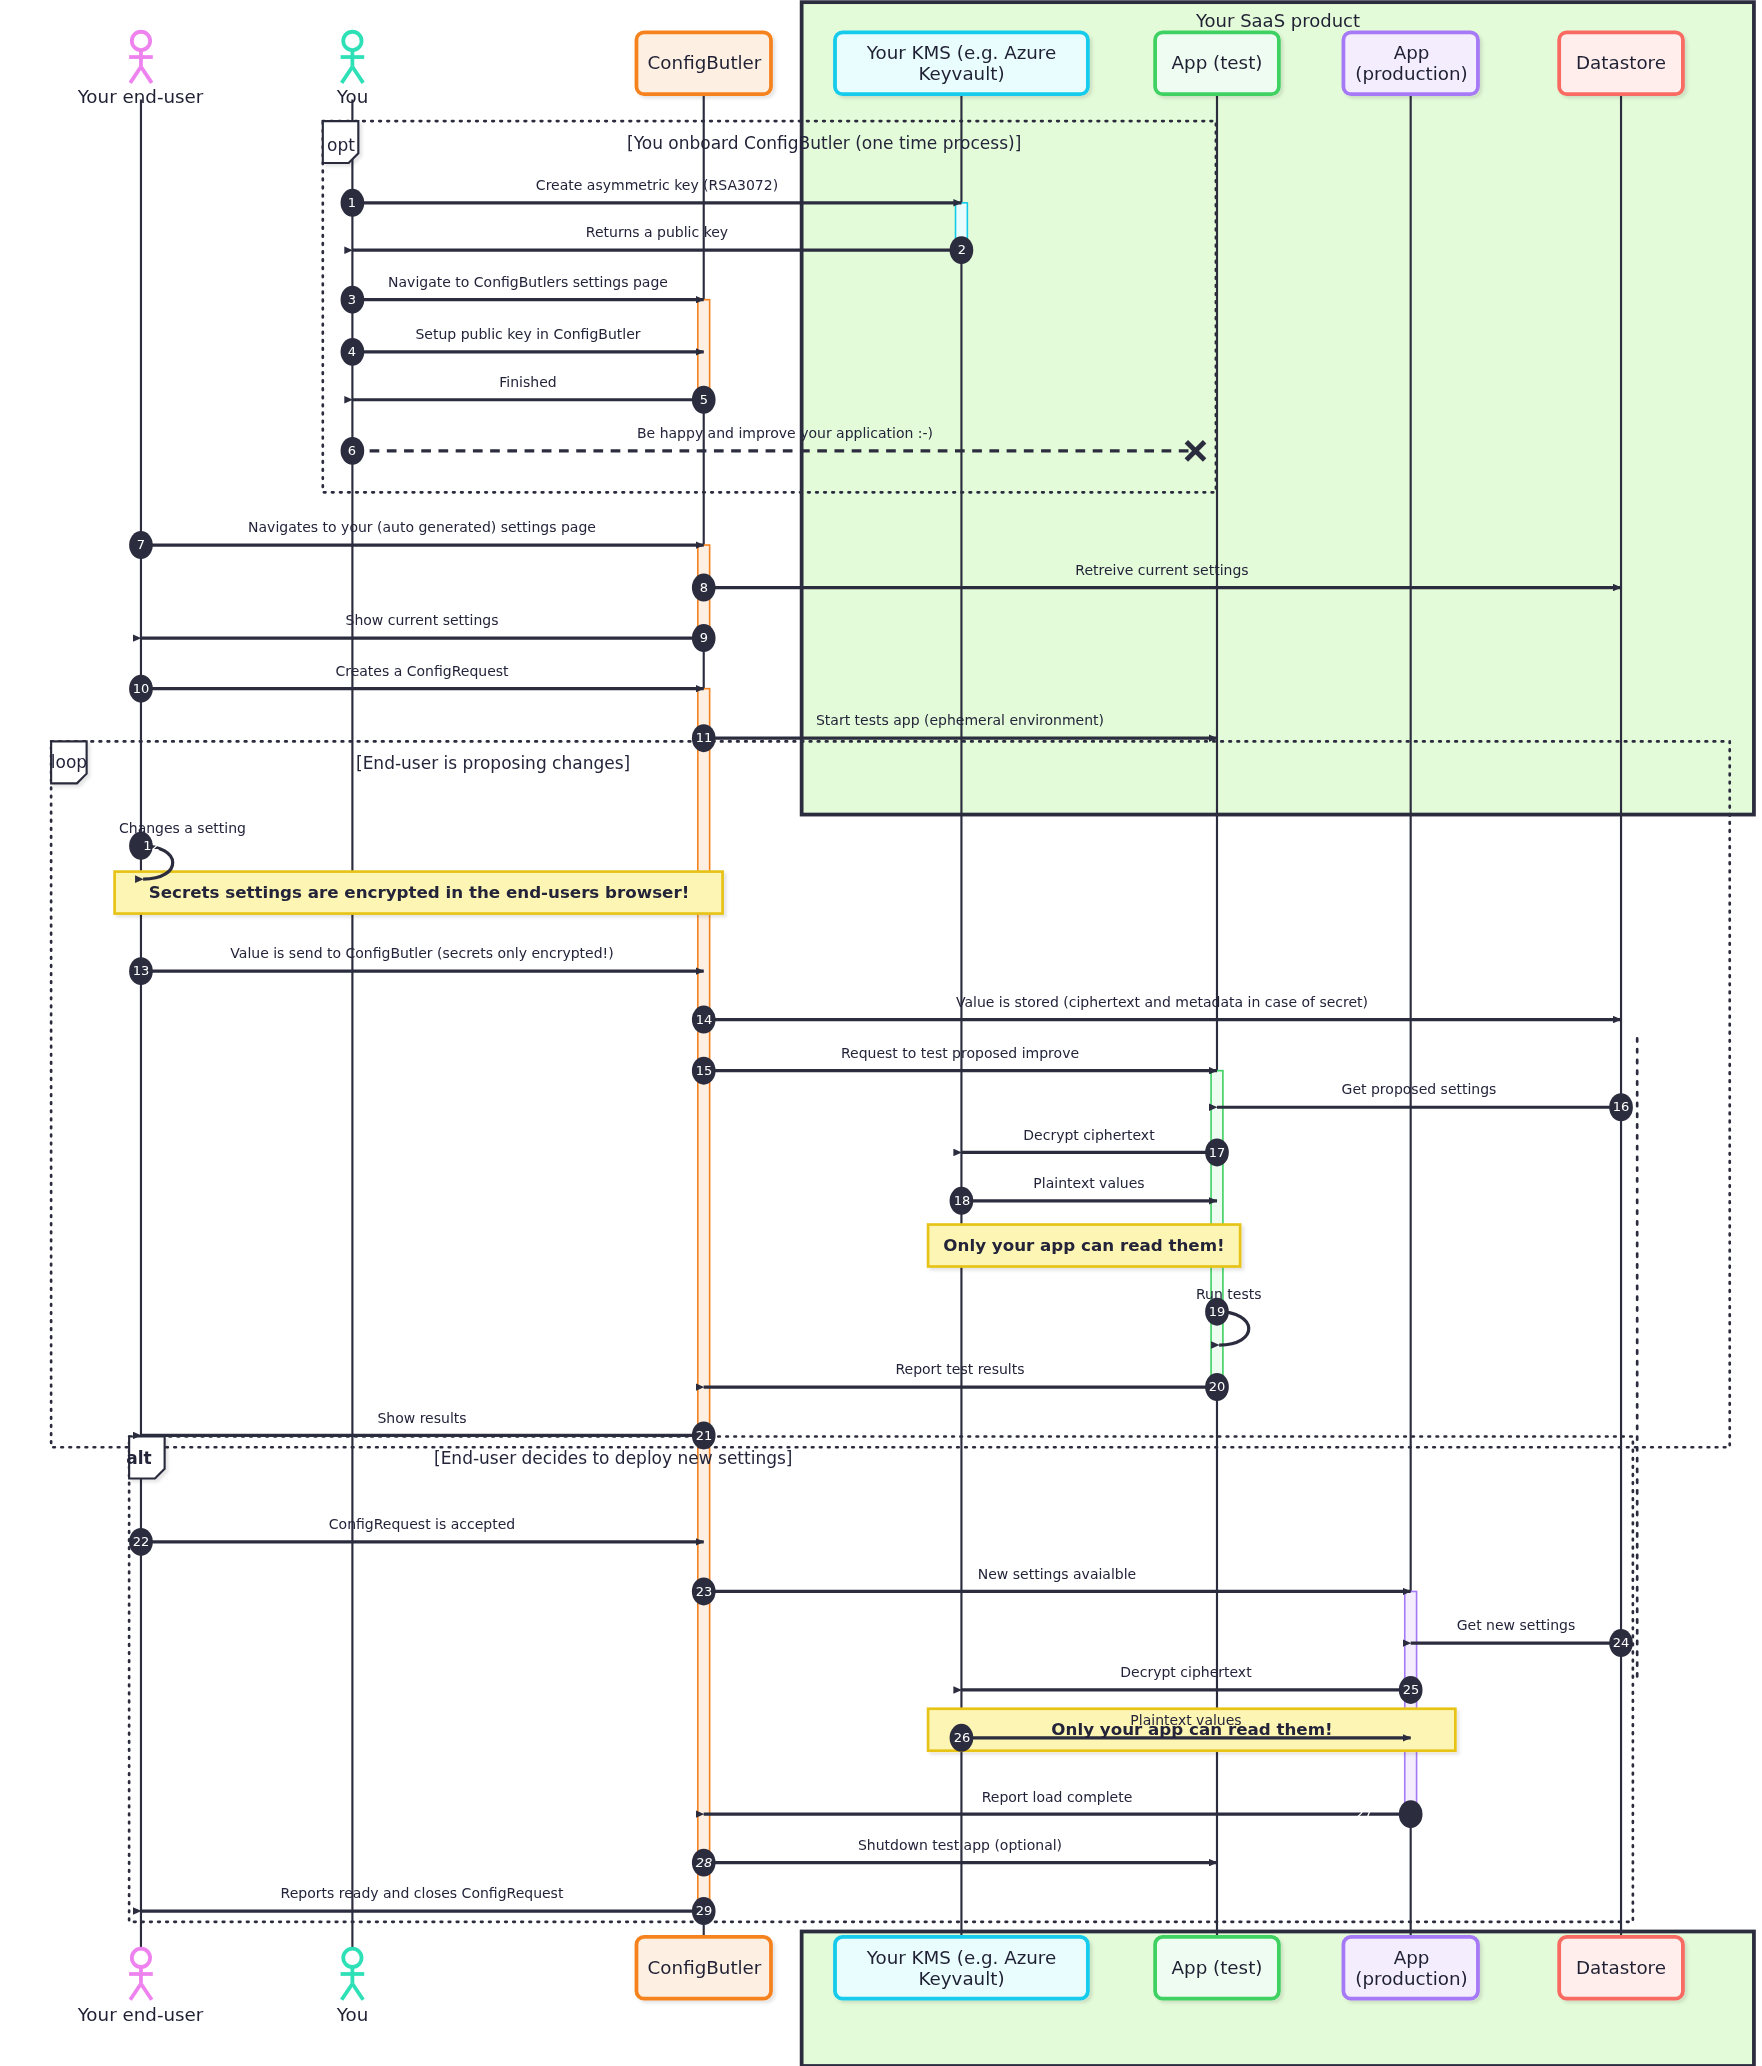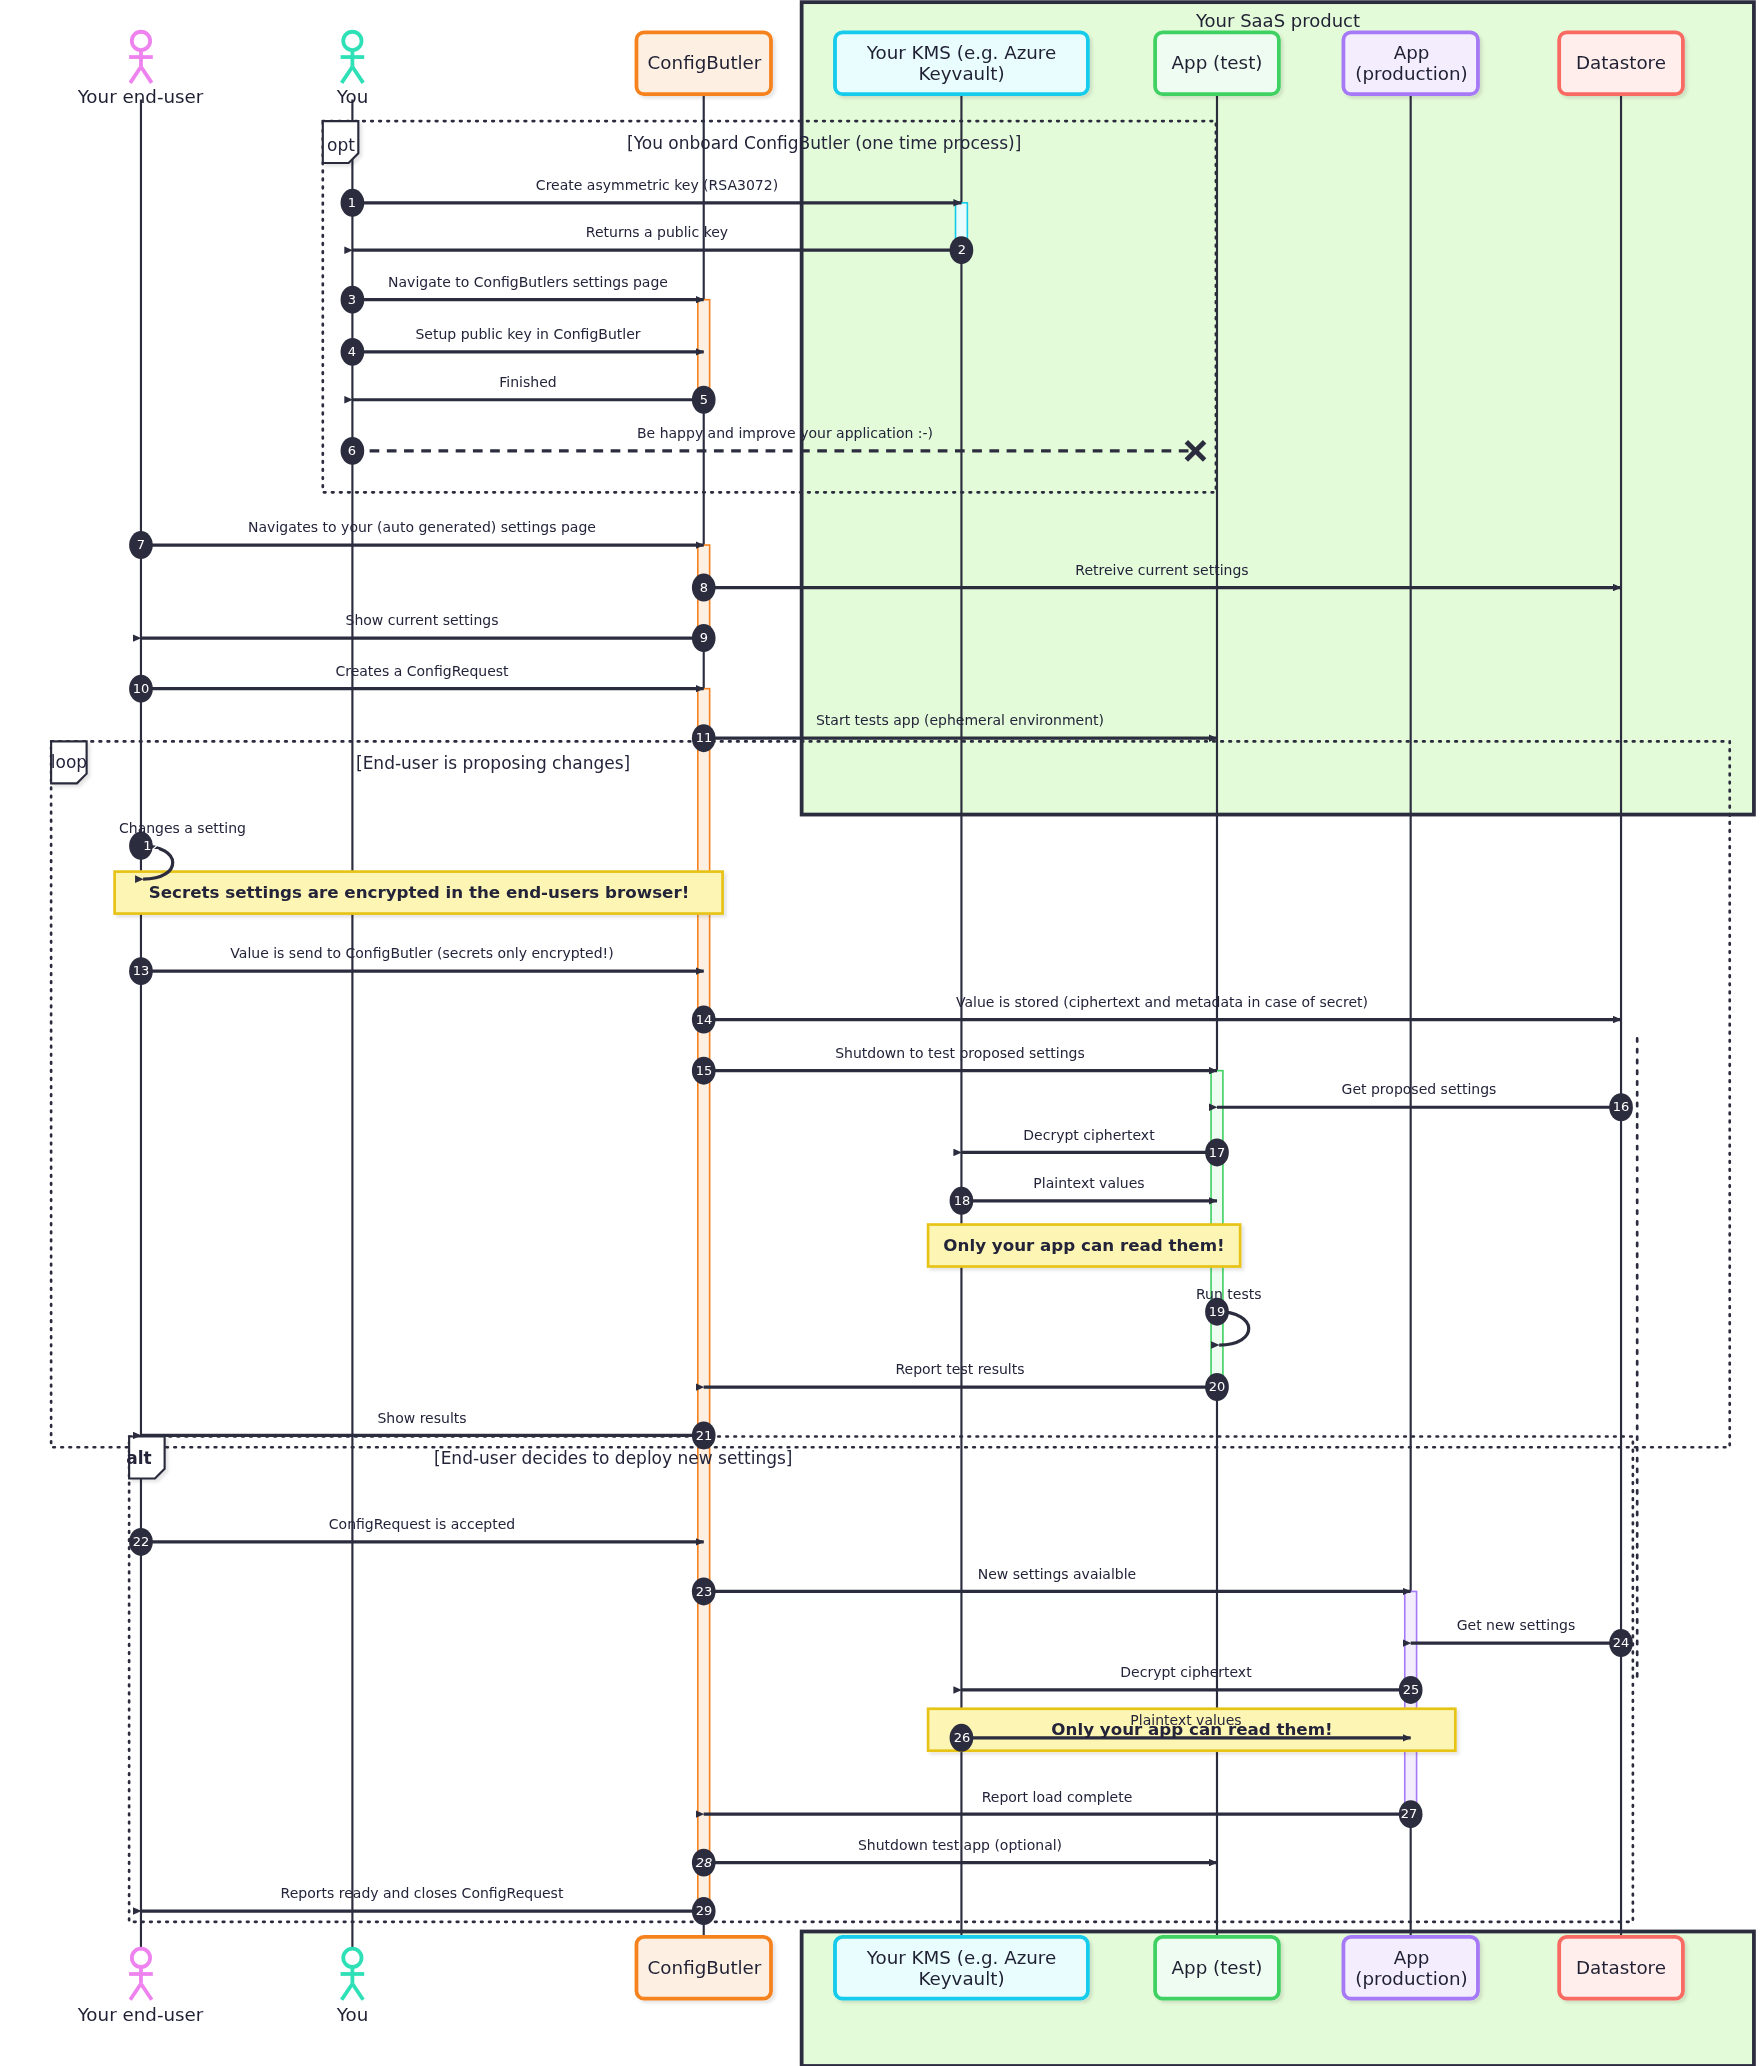--- a/index.html
+++ b/index.html
@@ -246,21 +246,21 @@
       <div class="msglabel" style="left: 422px; top: 663px;">Creates a ConfigRequest</div>
       <div class="seqnum" style="left: 141px; top: 689px;">10</div>
       <div class="msglabel" style="left: 960px; top: 712px;">Start tests app (ephemeral environment)</div>
       <div class="seqnum" style="left: 704px; top: 738px;">11</div>
       <div class="msglabel" style="left: 119px; top: 820px; transform: none;">Changes a setting</div>
       <div class="seqnum" style="left: 141px; top: 846px; padding-left: 21px;">12</div>
       <div class="msglabel" style="left: 422px; top: 945px;">Value is send to ConfigButler (secrets only encrypted!)</div>
       <div class="seqnum" style="left: 141px; top: 971px;">13</div>
       <div class="msglabel" style="left: 1162px; top: 994px;">Value is stored (ciphertext and metadata in case of secret)</div>
       <div class="seqnum" style="left: 704px; top: 1020px;">14</div>
-      <div class="msglabel" style="left: 960px; top: 1045px;">Shutdown to test proposed settings</div>
+      <div class="msglabel" style="left: 960px; top: 1045px;">Request to test proposed improve</div>
       <div class="seqnum" style="left: 704px; top: 1071px;">15</div>
       <div class="msglabel" style="left: 1419px; top: 1081px;">Get proposed settings</div>
       <div class="seqnum" style="left: 1621px; top: 1107px;">16</div>
       <div class="msglabel" style="left: 1089px; top: 1127px;">Decrypt ciphertext</div>
       <div class="seqnum" style="left: 1217px; top: 1153px;">17</div>
       <div class="msglabel" style="left: 1089px; top: 1175px;">Plaintext values</div>
       <div class="seqnum" style="left: 962px; top: 1201px;">18</div>
       <div class="msglabel" style="left: 1196px; top: 1286px; transform: none;">Run tests</div>
       <div class="seqnum" style="left: 1217px; top: 1312px;">19</div>
       <div class="msglabel" style="left: 960px; top: 1361px;">Report test results</div>
@@ -271,20 +271,20 @@
       <div class="seqnum" style="left: 141px; top: 1542px;">22</div>
       <div class="msglabel" style="left: 1057px; top: 1566px;">New settings avaialble</div>
       <div class="seqnum" style="left: 704px; top: 1592px;">23</div>
       <div class="msglabel" style="left: 1516px; top: 1617px;">Get new settings</div>
       <div class="seqnum" style="left: 1621px; top: 1643px;">24</div>
       <div class="msglabel" style="left: 1186px; top: 1664px;">Decrypt ciphertext</div>
       <div class="seqnum" style="left: 1411px; top: 1690px;">25</div>
       <div class="msglabel" style="left: 1186px; top: 1712px;">Plaintext values</div>
       <div class="seqnum" style="left: 962px; top: 1738px;">26</div>
       <div class="msglabel" style="left: 1057px; top: 1789px;">Report load complete</div>
-      <div class="seqnum" style="left: 1409px; top: 1814px;">27</div>
+      <div class="seqnum" style="left: 1364px; top: 1814px;">27</div>
       <div class="msglabel" style="left: 960px; top: 1837px;">Shutdown test app (optional)</div>
       <div class="seqnum" style="left: 704px; top: 1863px; font-style: italic;">28</div>
       <div class="msglabel" style="left: 422px; top: 1885px;">Reports ready and closes ConfigRequest</div>
       <div class="seqnum" style="left: 704px; top: 1911px;">29</div>
     </div>
 </div>
 
 
 </body></html>

